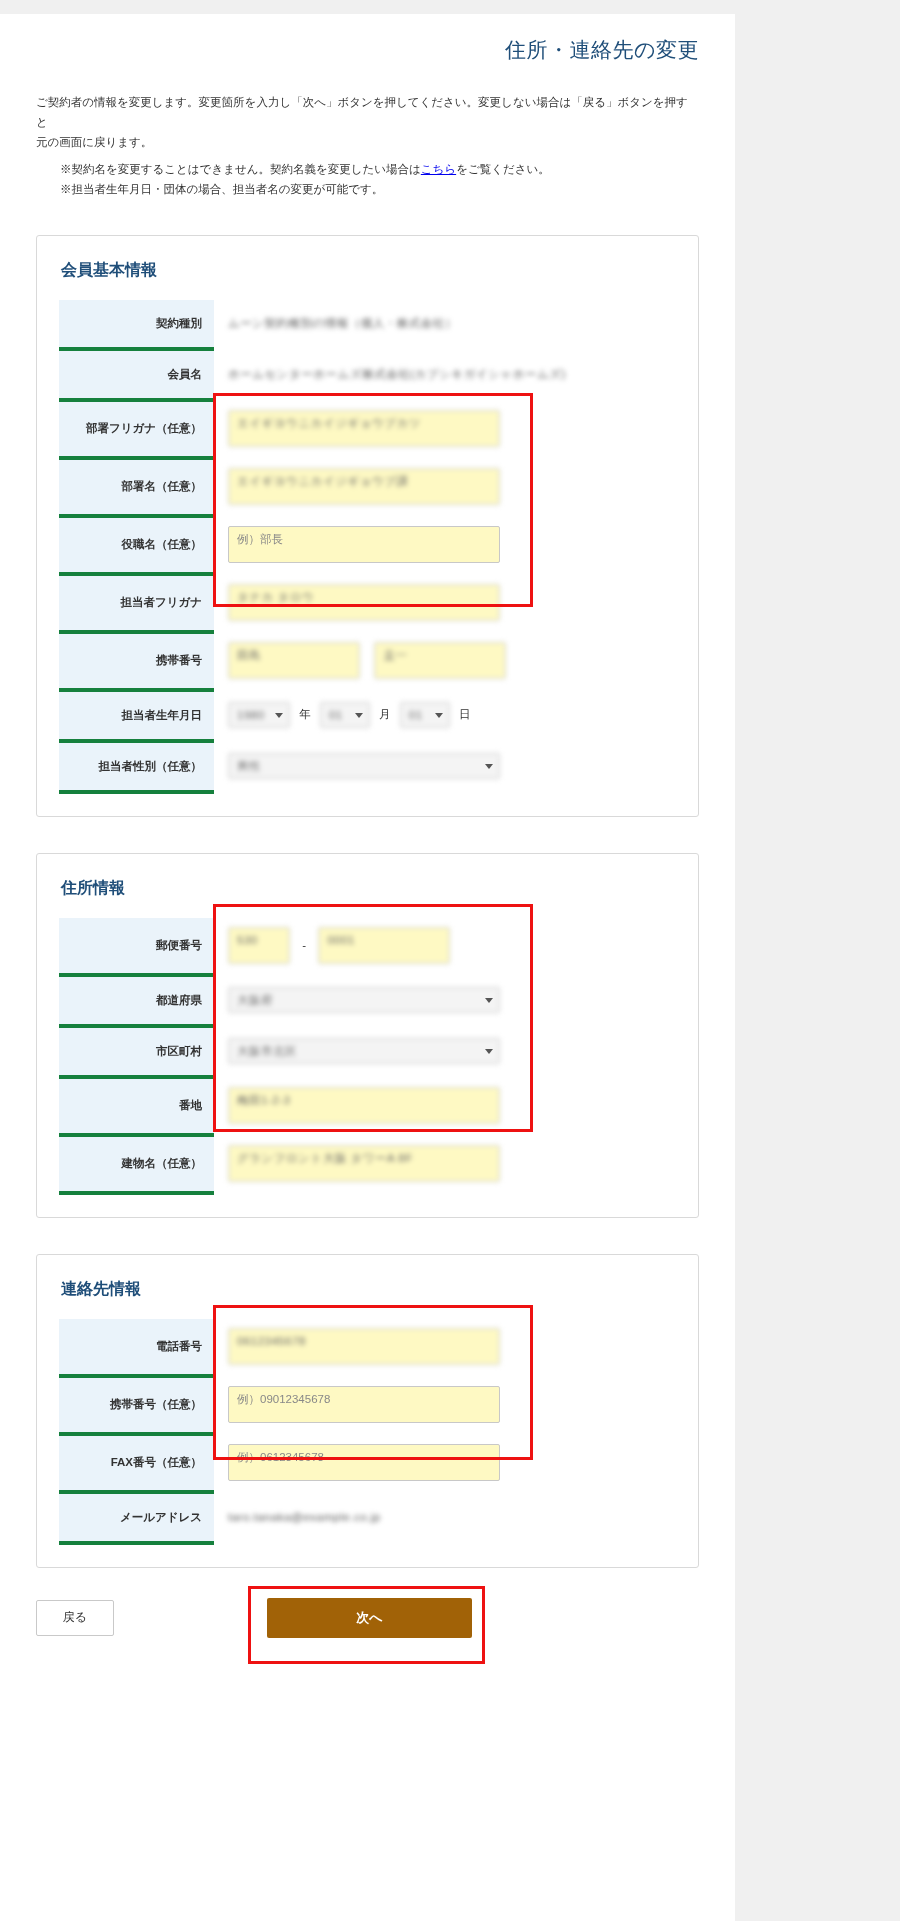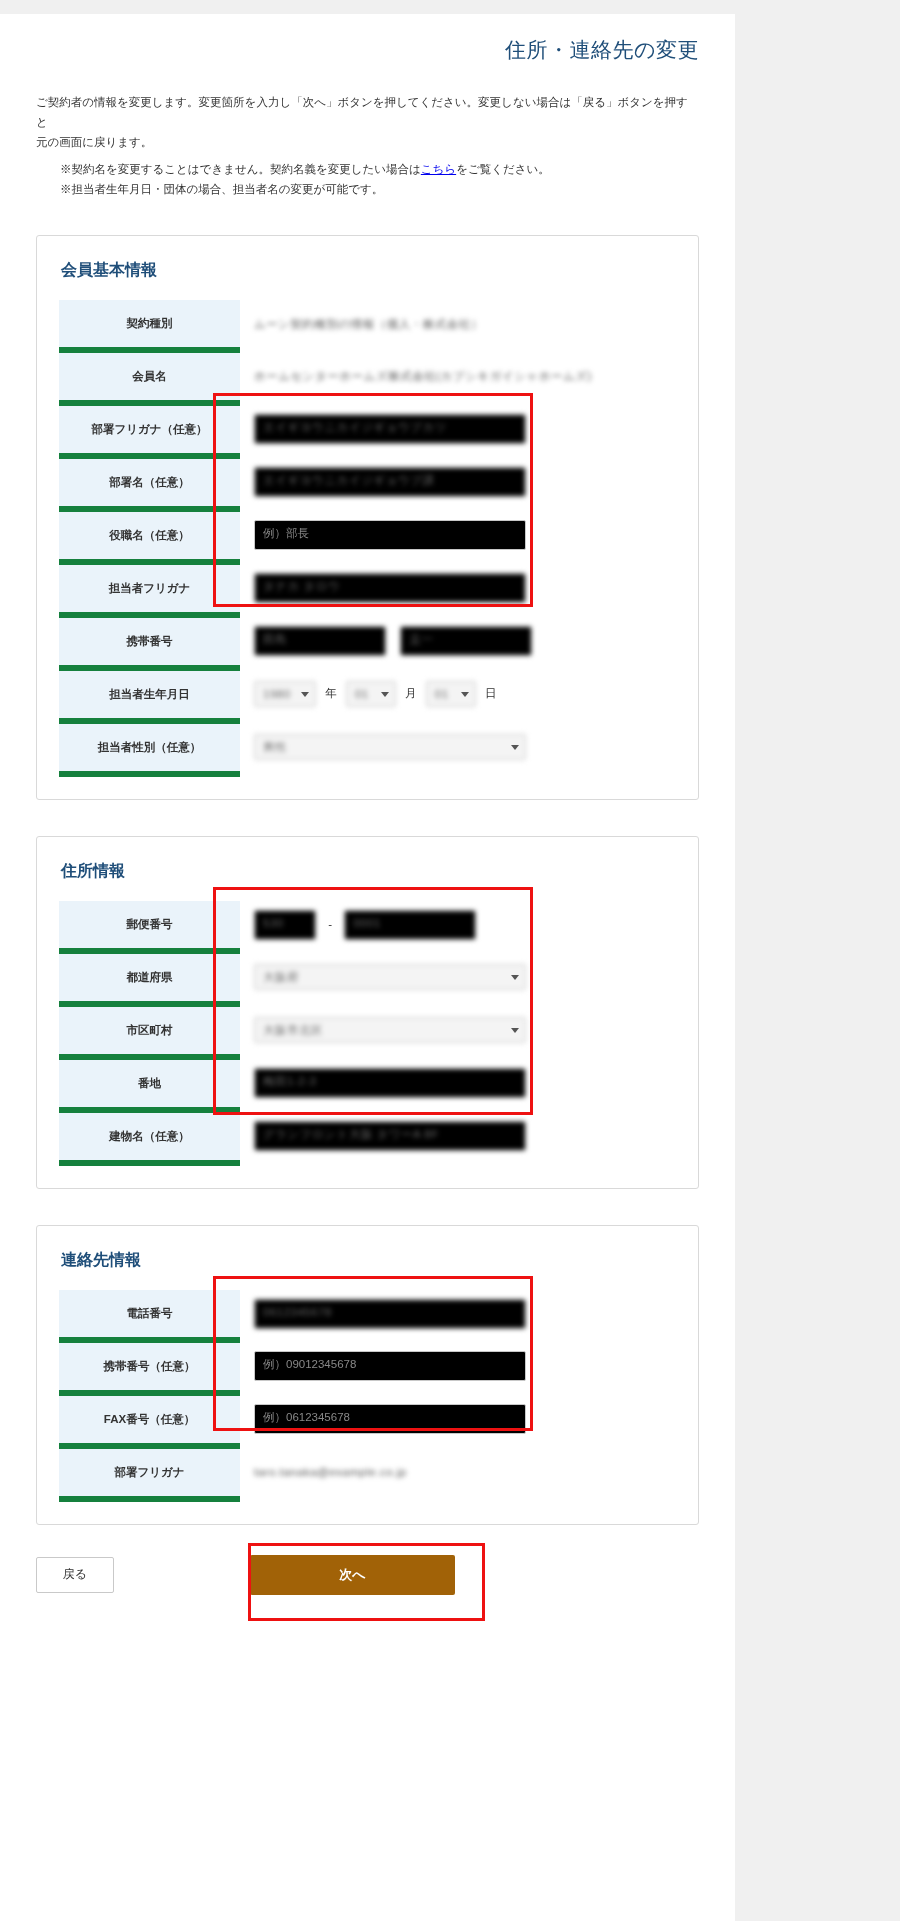--- a/index.html
+++ b/index.html
@@ -48,43 +48,43 @@
   .card-title {
     font-size: 16px;
     color: #1f4e79;
     font-weight: bold;
     margin: 4px 0 18px 2px;
   }
 
   table.form { width: 100%; border-collapse: collapse; table-layout: fixed; }
   table.form tr { }
   table.form th {
-    width: 181px;
+    width: 155px;
     background: #eaf3fa;
     border-top: 1px solid #ffffff;
-    border-bottom: 6px solid #15803d;
-    text-align: center;
+    border-bottom: 4px solid #15803d;
+    text-align: right;
     font-weight: bold;
     font-size: 11.5px;
     color: #333;
     padding: 16px 12px;
     vertical-align: middle;
   }
   table.form td {
     padding: 10px 0 10px 14px;
     vertical-align: middle;
     font-size: 11.5px;
     border-bottom: 1px solid #fff;
   }
 
   .inp {
     border: 1px solid #c8c8c8;
-    background: #000000;
+    background: #fef9c3;
     border-radius: 2px;
-    height: 30px;
+    height: 37px;
     font-size: 11.5px;
     color: #888;
     padding: 0 8px;
     line-height: 24px;
     display: inline-block;
     vertical-align: middle;
   }
   .inp.w-long { width: 272px; }
   .inp.w-half { width: 132px; }
   .inp.w-zip  { width: 62px; }
@@ -137,20 +137,21 @@
     pointer-events: none;
     z-index: 5;
   }
 
   .footer {
     margin-top: 30px;
     padding: 0 36px;
     display: flex;
     align-items: center;
     position: relative;
+    gap: 17px;
   }
   .btn-back {
     width: 78px; height: 36px;
     border: 1px solid #c9c9c9;
     background: #fff;
     font-size: 12px;
     color: #333;
     border-radius: 2px;
     cursor: pointer;
   }
@@ -290,21 +291,21 @@
         </tr>
         <tr>
           <th>携帯番号（任意）</th>
           <td><span class="inp w-phone">例）09012345678</span></td>
         </tr>
         <tr>
           <th>FAX番号（任意）</th>
           <td><span class="inp w-phone">例）0612345678</span></td>
         </tr>
         <tr>
-          <th>部署フリガナ</th>
+          <th>メールアドレス</th>
           <td><span class="plain-value blurred">taro.tanaka@example.co.jp</span></td>
         </tr>
       </tbody>
         </table>
       <div class="redbox" style="left:176px; top:50px; width:320px; height:155px;"></div>
     </div>
   </div>
 
   <div class="footer-wrap">
     <div class="footer">

